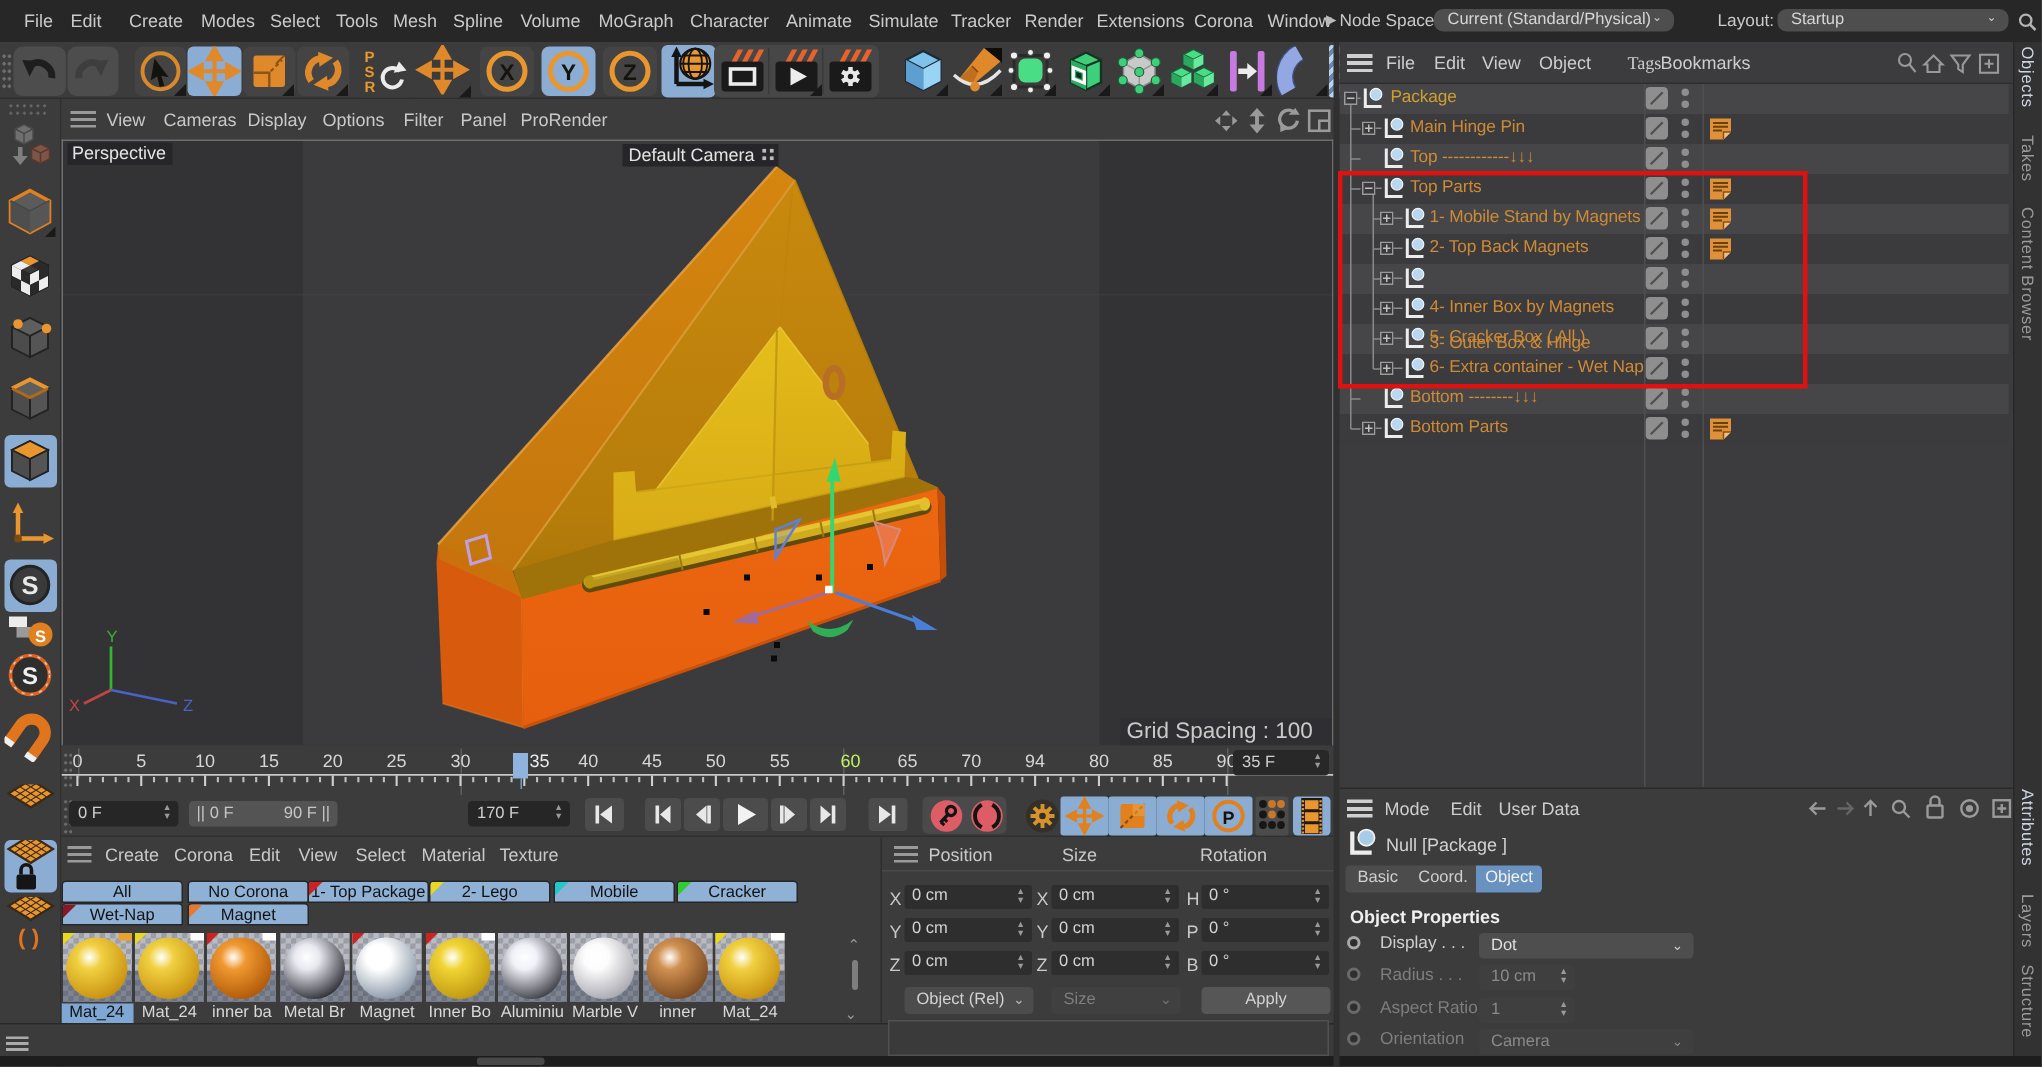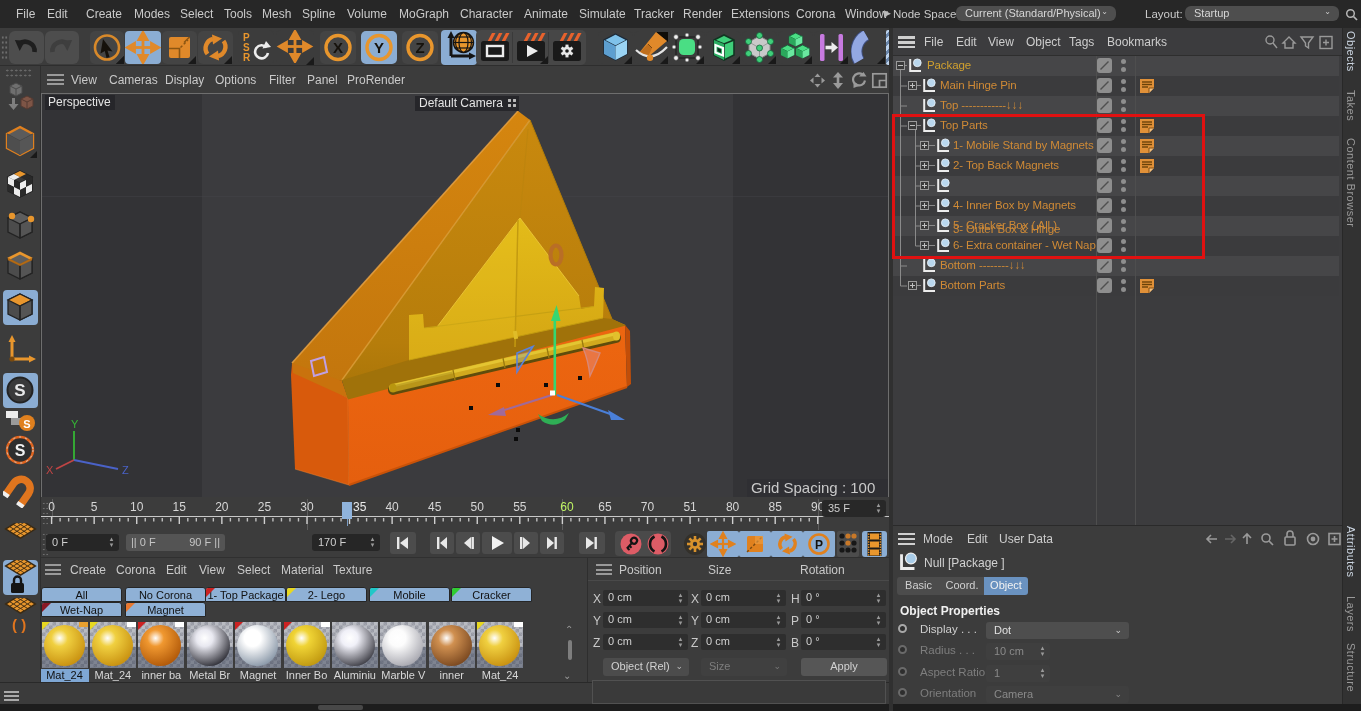--- a/index.html
+++ b/index.html
@@ -586,21 +586,21 @@
       <div class="abs" style="left:170.85999999999999px;top:3px;width:20px;text-align:center;color:#d6d6d6;font-size:12px;">20</div>
       <div class="abs" style="left:213.42499999999998px;top:3px;width:20px;text-align:center;color:#d6d6d6;font-size:12px;">25</div>
       <div class="abs" style="left:255.99px;top:3px;width:20px;text-align:center;color:#d6d6d6;font-size:12px;">30</div>
       <div class="abs" style="left:341.12px;top:3px;width:20px;text-align:center;color:#d6d6d6;font-size:12px;">40</div>
       <div class="abs" style="left:383.685px;top:3px;width:20px;text-align:center;color:#d6d6d6;font-size:12px;">45</div>
       <div class="abs" style="left:426.25px;top:3px;width:20px;text-align:center;color:#d6d6d6;font-size:12px;">50</div>
       <div class="abs" style="left:468.815px;top:3px;width:20px;text-align:center;color:#d6d6d6;font-size:12px;">55</div>
       <div class="abs" style="left:516px;top:3px;width:20px;text-align:center;color:#bef264;font-size:12px;">60</div>
       <div class="abs" style="left:553.945px;top:3px;width:20px;text-align:center;color:#d6d6d6;font-size:12px;">65</div>
       <div class="abs" style="left:596.51px;top:3px;width:20px;text-align:center;color:#d6d6d6;font-size:12px;">70</div>
-      <div class="abs" style="left:639.075px;top:3px;width:20px;text-align:center;color:#d6d6d6;font-size:12px;">51</div>
+      <div class="abs" style="left:639.075px;top:3px;width:20px;text-align:center;color:#d6d6d6;font-size:12px;">94</div>
       <div class="abs" style="left:681.64px;top:3px;width:20px;text-align:center;color:#d6d6d6;font-size:12px;">80</div>
       <div class="abs" style="left:724.205px;top:3px;width:20px;text-align:center;color:#d6d6d6;font-size:12px;">85</div>
       <div class="abs" style="left:766.77px;top:3px;width:20px;text-align:center;color:#d6d6d6;font-size:12px;">90</div>
       <svg class="abs" style="left:0;top:19px" width="848" height="14" viewBox="0 0 848 14">
         <line x1="0" y1="0.5" x2="848" y2="0.5" stroke="#c8c8c8" stroke-width="1.2"></line>
         <line x1="10.6" y1="1" x2="10.6" y2="8" stroke="#d0d0d0" stroke-width="1.4"></line>
         <line x1="19.113" y1="2" x2="19.113" y2="5.5" stroke="#c0c0c0" stroke-width="1.4"></line>
         <line x1="27.625999999999998" y1="2" x2="27.625999999999998" y2="5.5" stroke="#c0c0c0" stroke-width="1.4"></line>
         <line x1="36.139" y1="2" x2="36.139" y2="5.5" stroke="#c0c0c0" stroke-width="1.4"></line>
         <line x1="44.652" y1="2" x2="44.652" y2="5.5" stroke="#c0c0c0" stroke-width="1.4"></line>
@@ -938,21 +938,21 @@
       <div class="abs" style="left:15px;top:100px;width:86px;height:18px;background:#4c4c4c;border-radius:3px;color:#d2d2d2;font-size:11px;line-height:17px;padding-left:8px;">Object (Rel)<span style="position:absolute;right:6px;top:0;font-size:9px;color:#bbb">⌄</span></div>
       <div class="abs" style="left:113px;top:100px;width:86px;height:18px;background:#404040;border-radius:3px;color:#7e7e7e;font-size:11px;line-height:17px;padding-left:8px;">Size<span style="position:absolute;right:6px;top:0;font-size:9px;color:#777">⌄</span></div>
       <div class="abs" style="left:213px;top:100px;width:86px;height:18px;background:#565656;border-radius:3px;color:#d2d2d2;font-size:11px;line-height:17px;text-align:center;">Apply</div>
     </div>
 <div class="abs" style="left:893px;top:28px;width:449px;height:497px;background:#3c3c3e;overflow:hidden;">
       <div class="abs" style="left:5px;top:8px;width:17px;height:12px;background:repeating-linear-gradient(to bottom,#cfcfcf 0 2.5px,transparent 2.5px 5px);"></div>
       <div class="abs" style="left:31px;top:7px;color:#cdcdcd;font-size:12px;">File</div>
       <div class="abs" style="left:63px;top:7px;color:#cdcdcd;font-size:12px;">Edit</div>
       <div class="abs" style="left:95px;top:7px;color:#cdcdcd;font-size:12px;">View</div>
       <div class="abs" style="left:133px;top:7px;color:#cdcdcd;font-size:12px;">Object</div>
-      <div class="abs" style="left:176px;top:7px;color:#cdcdcd;font-size:12px;">Tags</div>
+      <div class="abs" style="left:192px;top:7px;color:#cdcdcd;font-size:12px;font-family:Liberation Serif, serif;">Tags</div>
       <div class="abs" style="left:214px;top:7px;color:#cdcdcd;font-size:12px;">Bookmarks</div>
       <svg class="abs" style="left:371px;top:6px" width="75" height="16" viewBox="0 0 75 16">
         <g stroke="#999" fill="none" stroke-width="1.4">
           <circle cx="6" cy="6" r="4"></circle>
           <line x1="9" y1="9" x2="13" y2="14"></line>
           <path d="M19 9 L25 3 L31 9 L29 9 L29 14 L21 14 L21 9 Z"></path>
           <path d="M37 3 L49 3 L44.5 9 L44.5 14 L41.5 12 L41.5 9 Z"></path>
           <rect x="56" y="2.5" width="12" height="12"></rect>
           <path d="M62 5.5 L62 11.5 M59 8.5 L65 8.5"></path>
         </g>

